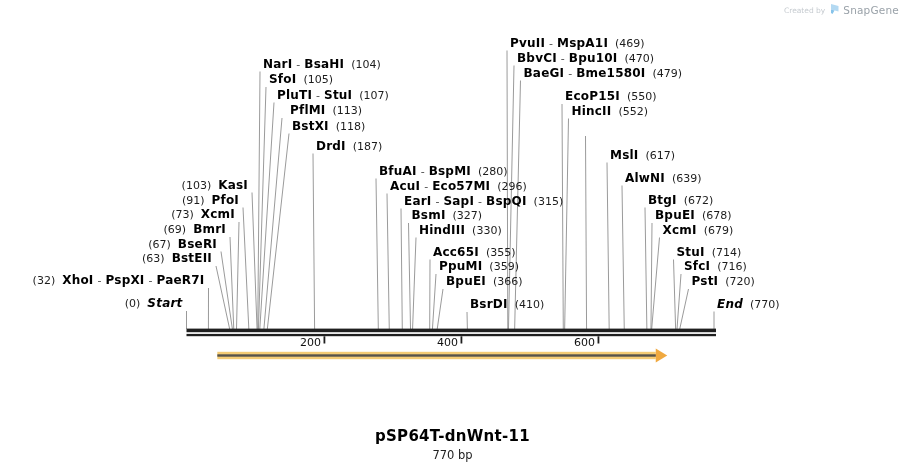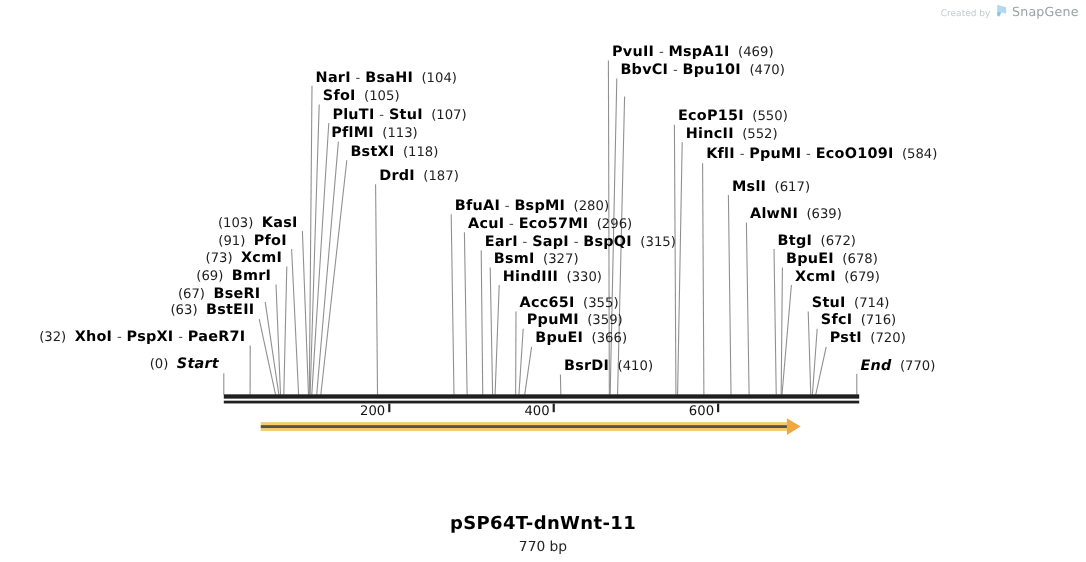--- a/index.html
+++ b/index.html
@@ -82,37 +82,37 @@
       <div class="site rt" style="top: 274px; right: 700.5px;"><span class="pos">(32)</span><b class="">XhoI</b><span class="sep">-</span><b class="">PspXI</b><span class="sep">-</span><b class="">PaeR7I</b></div>
       <div class="site rt" style="top: 252px; right: 693px;"><span class="pos">(63)</span><b class="">BstEII</b></div>
       <div class="site rt" style="top: 237.5px; right: 688px;"><span class="pos">(67)</span><b class="">BseRI</b></div>
       <div class="site rt" style="top: 223px; right: 679px;"><span class="pos">(69)</span><b class="">BmrI</b></div>
       <div class="site rt" style="top: 208px; right: 670px;"><span class="pos">(73)</span><b class="">XcmI</b></div>
       <div class="site rt" style="top: 193.5px; right: 666px;"><span class="pos">(91)</span><b class="">PfoI</b></div>
       <div class="site rt" style="top: 178.5px; right: 657px;"><span class="pos">(103)</span><b class="">KasI</b></div>
       <div class="site" style="top: 57.5px; left: 263px;"><b class="">NarI</b><span class="sep">-</span><b class="">BsaHI</b><span class="pos">(104)</span></div>
       <div class="site" style="top: 73px; left: 269px;"><b class="">SfoI</b><span class="pos">(105)</span></div>
       <div class="site" style="top: 88.5px; left: 277px;"><b class="">PluTI</b><span class="sep">-</span><b class="">StuI</b><span class="pos">(107)</span></div>
-      <div class="site" style="top: 104px; left: 276px;"><b class="">PflMI</b><span class="pos">(113)</span></div>
+      <div class="site" style="top: 104px; left: 290px;"><b class="">PflMI</b><span class="pos">(113)</span></div>
       <div class="site" style="top: 119.5px; left: 292px;"><b class="">BstXI</b><span class="pos">(118)</span></div>
       <div class="site" style="top: 139.5px; left: 316px;"><b class="">DrdI</b><span class="pos">(187)</span></div>
       <div class="site" style="top: 164.5px; left: 379px;"><b class="">BfuAI</b><span class="sep">-</span><b class="">BspMI</b><span class="pos">(280)</span></div>
       <div class="site" style="top: 179.5px; left: 390px;"><b class="">AcuI</b><span class="sep">-</span><b class="">Eco57MI</b><span class="pos">(296)</span></div>
       <div class="site" style="top: 194.5px; left: 404px;"><b class="">EarI</b><span class="sep">-</span><b class="">SapI</b><span class="sep">-</span><b class="">BspQI</b><span class="pos">(315)</span></div>
       <div class="site" style="top: 209px; left: 411.5px;"><b class="">BsmI</b><span class="pos">(327)</span></div>
       <div class="site" style="top: 223.5px; left: 419px;"><b class="">HindIII</b><span class="pos">(330)</span></div>
       <div class="site" style="top: 245.5px; left: 433px;"><b class="">Acc65I</b><span class="pos">(355)</span></div>
       <div class="site" style="top: 260px; left: 439px;"><b class="">PpuMI</b><span class="pos">(359)</span></div>
       <div class="site" style="top: 275px; left: 446px;"><b class="">BpuEI</b><span class="pos">(366)</span></div>
       <div class="site" style="top: 298px; left: 470px;"><b class="">BsrDI</b><span class="pos">(410)</span></div>
       <div class="site" style="top: 36.5px; left: 510px;"><b class="">PvuII</b><span class="sep">-</span><b class="">MspA1I</b><span class="pos">(469)</span></div>
       <div class="site" style="top: 51.5px; left: 517px;"><b class="">BbvCI</b><span class="sep">-</span><b class="">Bpu10I</b><span class="pos">(470)</span></div>
+      <div class="site" style="top: 66.5px; left: 523.5px;"><b class="">BaeGI</b><span class="sep">-</span><b class="">Bme1580I</b><span class="pos">(479)</span></div>
       <div class="site" style="top: 90px; left: 565px;"><b class="">EcoP15I</b><span class="pos">(550)</span></div>
       <div class="site" style="top: 104.5px; left: 571.5px;"><b class="">HincII</b><span class="pos">(552)</span></div>
-      <div class="site" style="top: 122px; left: 588.5px;"><b class="">KflI</b><span class="sep">-</span><b class="">PpuMI</b><span class="sep">-</span><b class="">EcoO109I</b><span class="pos">(584)</span></div>
       <div class="site" style="top: 148.5px; left: 610px;"><b class="">MslI</b><span class="pos">(617)</span></div>
       <div class="site" style="top: 171.5px; left: 625px;"><b class="">AlwNI</b><span class="pos">(639)</span></div>
       <div class="site" style="top: 193.5px; left: 648px;"><b class="">BtgI</b><span class="pos">(672)</span></div>
       <div class="site" style="top: 209px; left: 655px;"><b class="">BpuEI</b><span class="pos">(678)</span></div>
       <div class="site" style="top: 223.5px; left: 662.5px;"><b class="">XcmI</b><span class="pos">(679)</span></div>
       <div class="site" style="top: 245.5px; left: 676.5px;"><b class="">StuI</b><span class="pos">(714)</span></div>
       <div class="site" style="top: 260px; left: 684px;"><b class="">SfcI</b><span class="pos">(716)</span></div>
       <div class="site" style="top: 275px; left: 691.5px;"><b class="">PstI</b><span class="pos">(720)</span></div>
       <div class="site" style="top: 297.5px; left: 717px;"><b class="it">End</b><span class="pos">(770)</span></div>
     </div>

